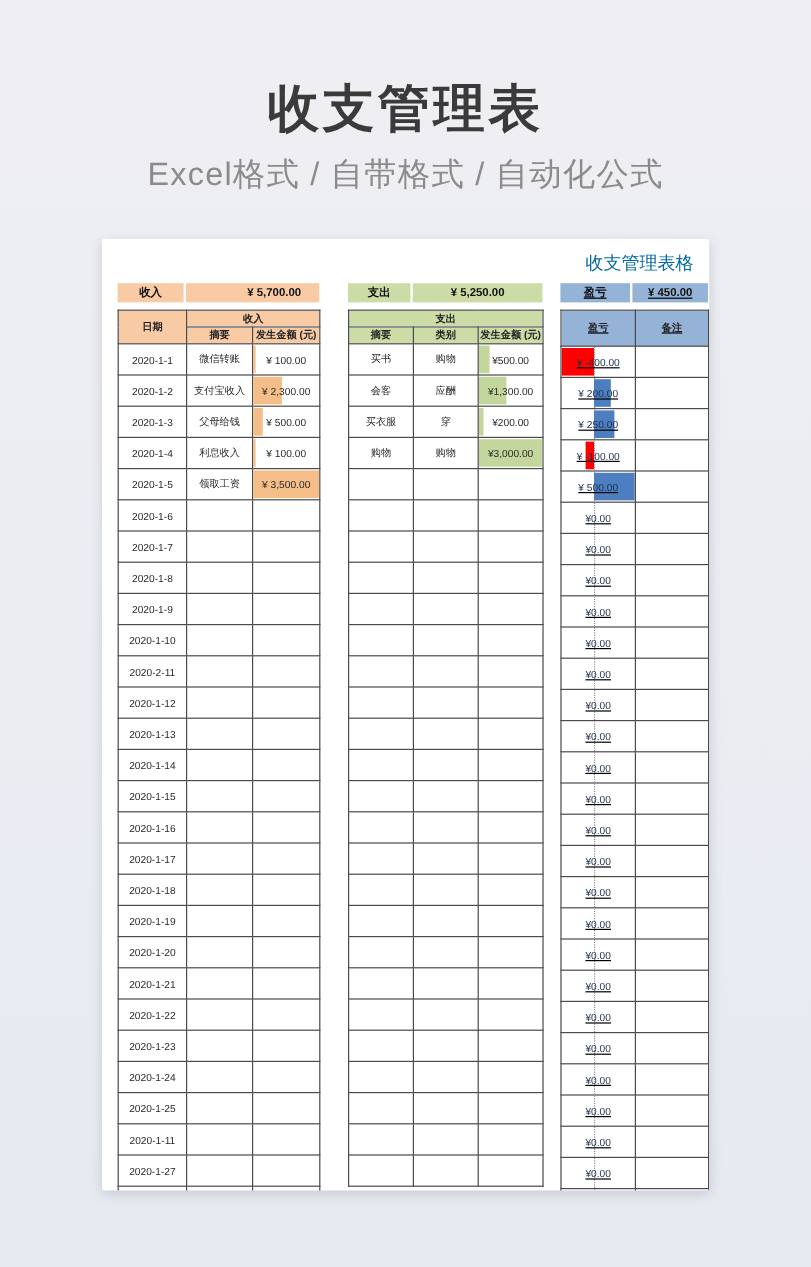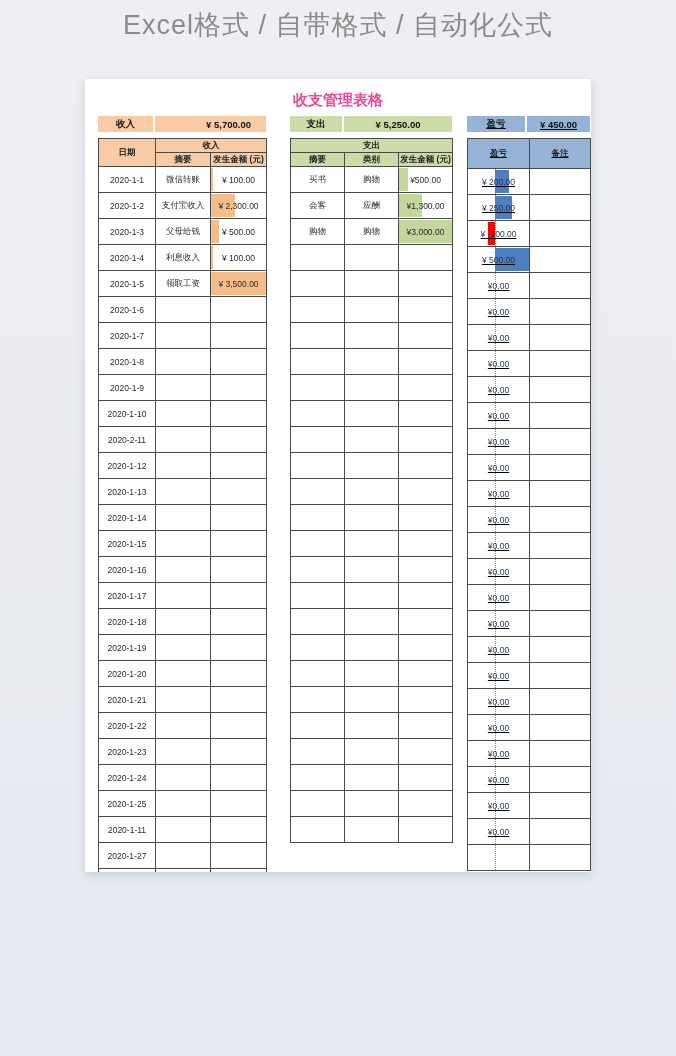--- a/index.html
+++ b/index.html
@@ -17,21 +17,21 @@
     text-align:center; font-size:27px; color:#8b8b8b;
     margin-top:7px; letter-spacing:1px;
   }
   .card {
     width:506px; height:793px; margin:36px auto 0;
     background:#ffffff; border-radius:2px;
     box-shadow:0 3px 10px rgba(110,120,145,.28);
     padding:12px 13px 0; overflow:hidden;
   }
   .card-title {
-    text-align:center; font-size:15px; font-weight:bold; color:#ec4899;
+    text-align:right; font-size:15px; font-weight:normal; color:#0369a1;
     height:17px; line-height:17px; margin-bottom:8px;
   }
   .cols { display:flex; }
   .col-income  { width:168px; margin-right:24px; }
   .col-expense { width:162px; margin-right:15px; }
   .col-profit  { width:123px;text-decoration:underline; }
 
   .summary { display:flex; height:16px; margin-bottom:6px; font-size:9.5px; font-weight:bold; color:#111; }
   .s-label { display:flex; align-items:center; justify-content:center; }
   .col-income  .s-label { width:55px; background:var(--income-header); }
@@ -58,20 +58,21 @@
   .bar { position:absolute; left:0; top:1px; bottom:1px; z-index:0; }
   .cell-text { position:relative; z-index:1; }
   .pl-cell { position:relative; color:#1f3050; }
   .pl-axis { position:absolute; top:0; bottom:0; width:0; border-left:1px dotted #8a8a8a; z-index:0; }
   .pl-bar { position:absolute; top:1px; bottom:1px; z-index:0; }
 </style>
 </head>
 <body>
 
 <div class="page">
+  <h1 class="page-title">收支管理表</h1>
   <div class="page-subtitle">Excel格式 / 自带格式 / 自动化公式</div>
 
   <div class="card">
     <div class="card-title">收支管理表格</div>
 
     <div class="cols">
 
       <div class="col-income">
         <div class="summary">
           <div class="s-label">收入</div>
@@ -264,20 +265,25 @@
                 <td><span class="cell-text">买书</span></td>
                 <td><span class="cell-text">购物</span></td>
                 <td class="bar-cell"><span class="bar" style="background:#C3D69B;width:16.7%"></span><span class="cell-text">¥500.00</span></td>
               </tr>
               <tr>
                 <td><span class="cell-text">会客</span></td>
                 <td><span class="cell-text">应酬</span></td>
                 <td class="bar-cell"><span class="bar" style="background:#C3D69B;width:43.3%"></span><span class="cell-text">¥1,300.00</span></td>
               </tr>
               <tr>
+                <td><span class="cell-text">买衣服</span></td>
+                <td><span class="cell-text">穿</span></td>
+                <td class="bar-cell"><span class="bar" style="background:#C3D69B;width:6.7%"></span><span class="cell-text">¥200.00</span></td>
+              </tr>
+              <tr>
                 <td><span class="cell-text">购物</span></td>
                 <td><span class="cell-text">购物</span></td>
                 <td class="bar-cell"><span class="bar" style="background:#C3D69B;width:100.0%"></span><span class="cell-text">¥3,000.00</span></td>
               </tr>
               <tr>
                 <td><span class="cell-text"></span></td>
                 <td><span class="cell-text"></span></td>
                 <td class="bar-cell"><span class="cell-text"></span></td>
               </tr>
               <tr>
@@ -405,20 +411,24 @@
               <col style="width:61px">
             </colgroup>
           <thead>
             <tr>
               <th>盈亏</th>
               <th>备注</th>
             </tr>
           </thead>
           <tbody id="profit-body">
               <tr>
+                <td class="pl-cell"><span class="pl-axis" style="left:44.4%"></span><span class="pl-bar" style="left:0.0%;width:44.4%;background:#FF0000"></span><span class="cell-text">¥ -400.00</span></td>
+                <td><span class="cell-text"></span></td>
+              </tr>
+              <tr>
                 <td class="pl-cell"><span class="pl-axis" style="left:44.4%"></span><span class="pl-bar" style="left:44.4%;width:22.2%;background:#4D7EBF"></span><span class="cell-text">¥ 200.00</span></td>
                 <td><span class="cell-text"></span></td>
               </tr>
               <tr>
                 <td class="pl-cell"><span class="pl-axis" style="left:44.4%"></span><span class="pl-bar" style="left:44.4%;width:27.8%;background:#4D7EBF"></span><span class="cell-text">¥ 250.00</span></td>
                 <td><span class="cell-text"></span></td>
               </tr>
               <tr>
                 <td class="pl-cell"><span class="pl-axis" style="left:44.4%"></span><span class="pl-bar" style="left:33.3%;width:11.1%;background:#FF0000"></span><span class="cell-text">¥ -100.00</span></td>
                 <td><span class="cell-text"></span></td>

